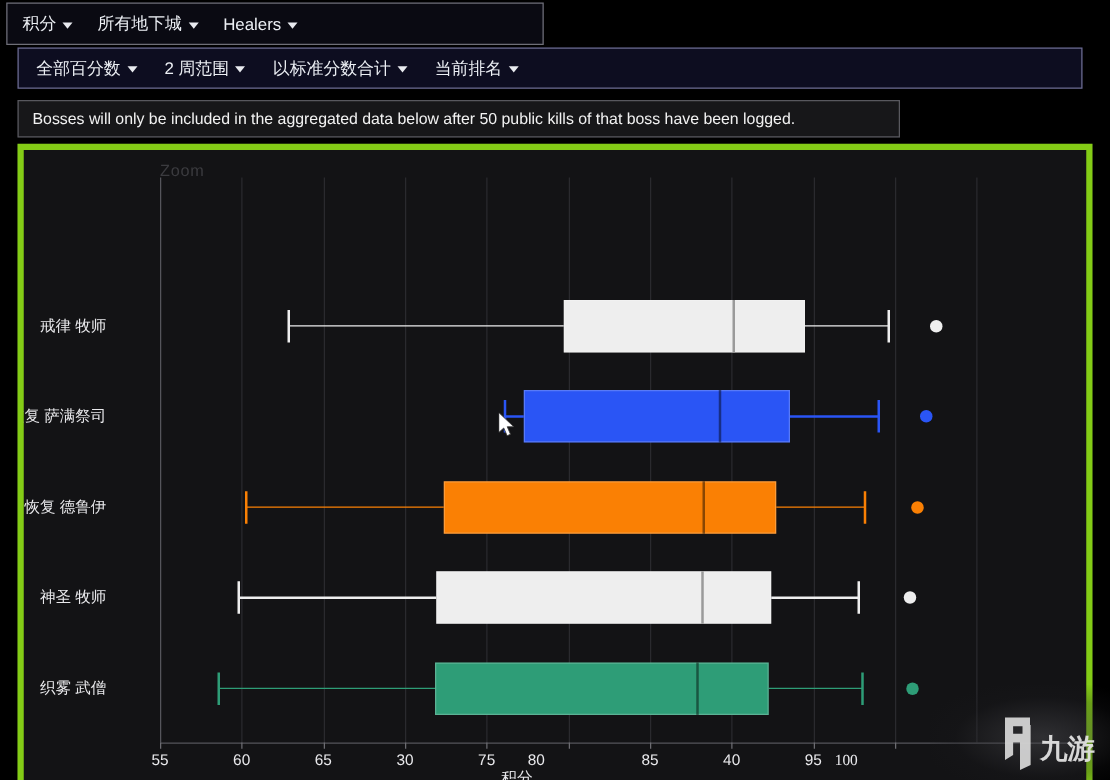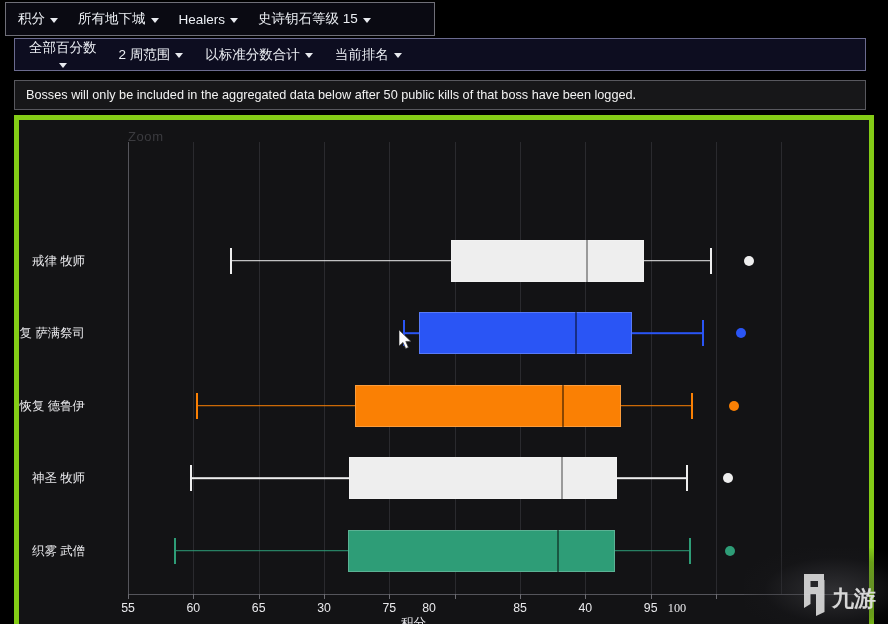--- a/index.html
+++ b/index.html
@@ -36,34 +36,34 @@
     font-size: 13.5px;
     padding: 0 11px;
     height: 100%;
     white-space: nowrap;
     cursor: pointer;
     user-select: none;
   }
   #toolbar-primary .menu-item { padding: 0 10px; }
   #toolbar-primary .menu-item:first-child { padding-left: 12px; }
   #toolbar-secondary .menu-item { padding: 0 11px; font-size: 13.5px; }
-  #toolbar-secondary .menu-item:first-child { padding-left: 14px; flex-direction: column; }
+  #toolbar-secondary .menu-item:first-child { padding-left: 14px; }
   .caret {
     display: inline-block;
     width: 0; height: 0;
     border-left: 4.5px solid transparent;
     border-right: 4.5px solid transparent;
     border-top: 5px solid #e8eaef;
     position: relative; top: 1px;
   }
 
   
   #notice {
     position: absolute;
-    left: 14px; top: 80px; width: 852px; height: 30px;
+    left: 14px; top: 80px; width: 706px; height: 30px;
     border: 1px solid #58585e;
     background: #171719;
     display: flex; align-items: center;
   }
   #notice-text {
     color: #f2f2f2;
     font-size: 12.7px;
     padding-left: 11px;
     white-space: nowrap;
   }
@@ -214,24 +214,20 @@
     <div class="menu-item">
       <span>积分</span>
       <span class="caret"></span>
     </div>
     <div class="menu-item">
       <span>所有地下城</span>
       <span class="caret"></span>
     </div>
     <div class="menu-item">
       <span>Healers</span>
-      <span class="caret"></span>
-    </div>
-    <div class="menu-item">
-      <span>史诗钥石等级 15</span>
       <span class="caret"></span>
     </div>
   </div>
 
   <div class="toolbar" id="toolbar-secondary">
     <div class="menu-item">
       <span>全部百分数</span>
       <span class="caret"></span>
     </div>
     <div class="menu-item">

